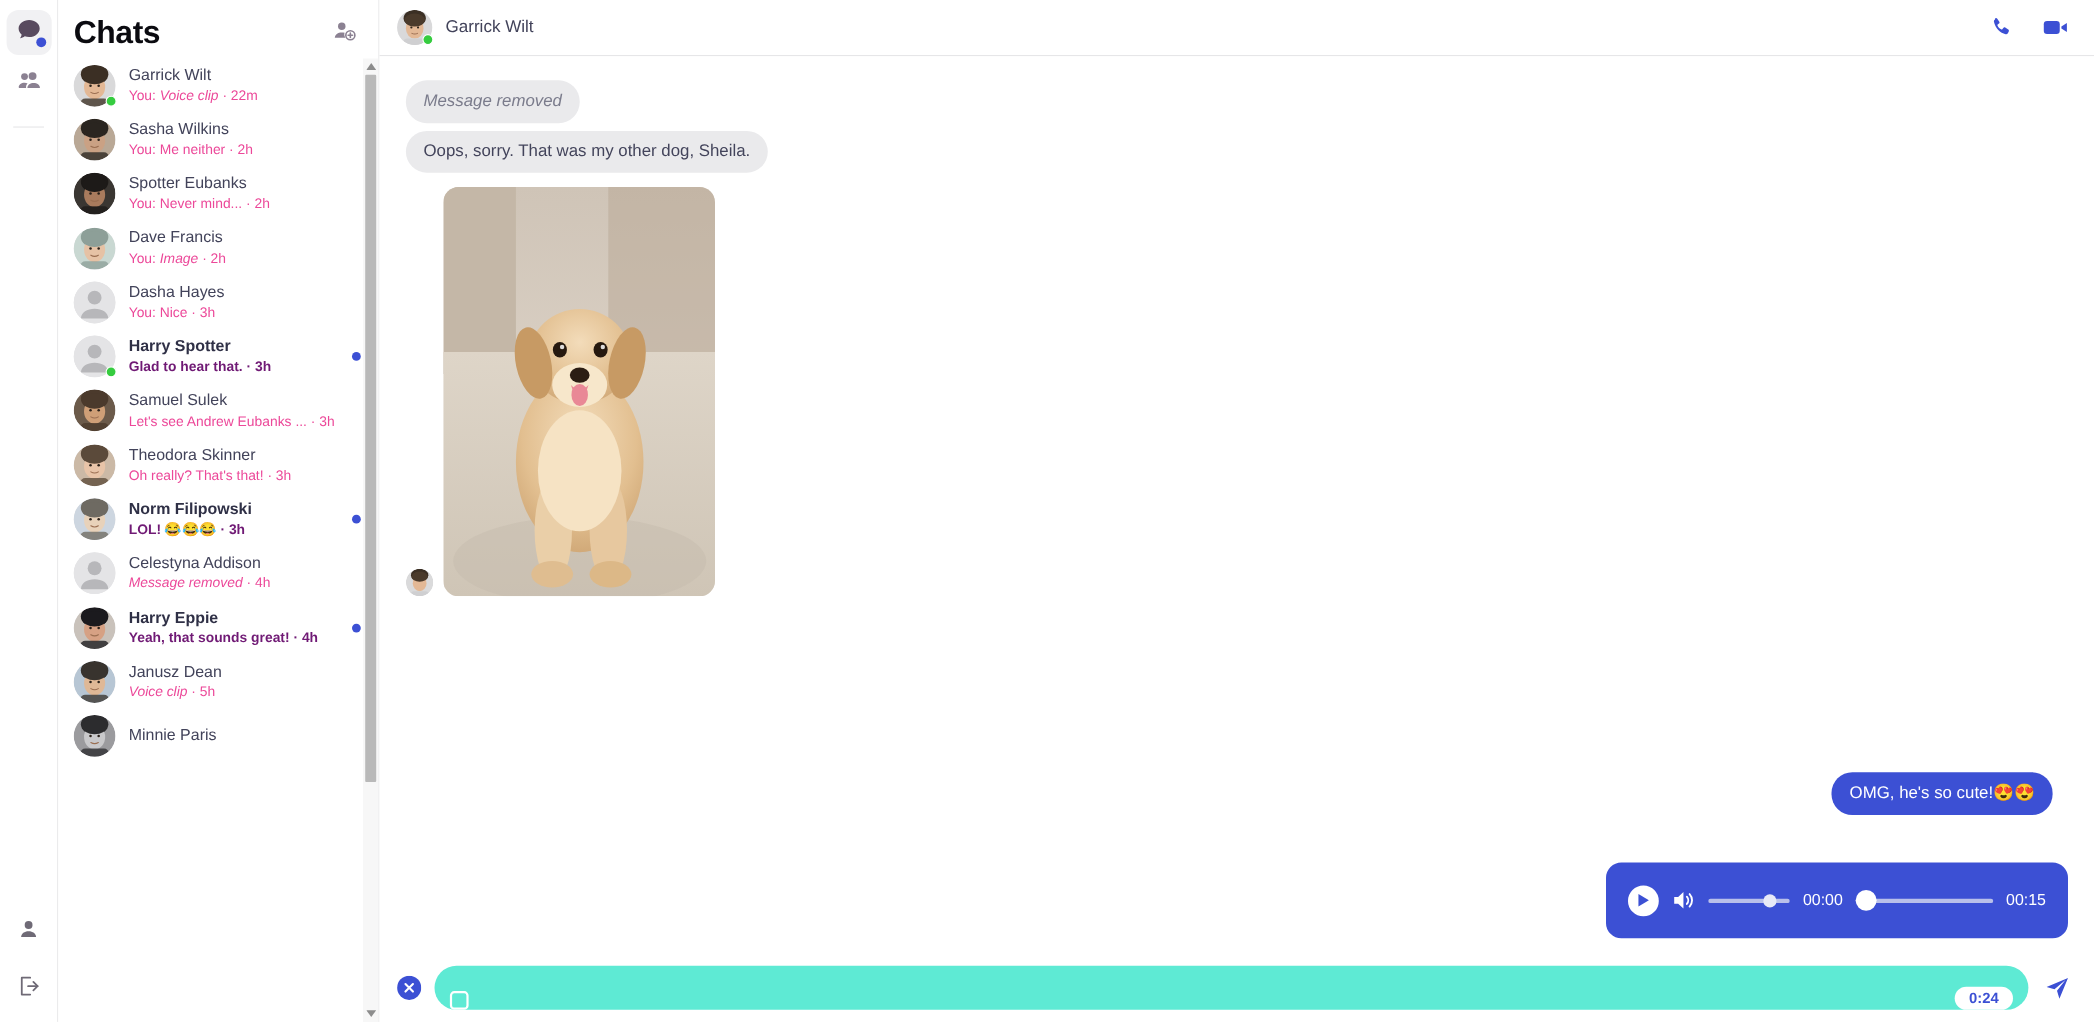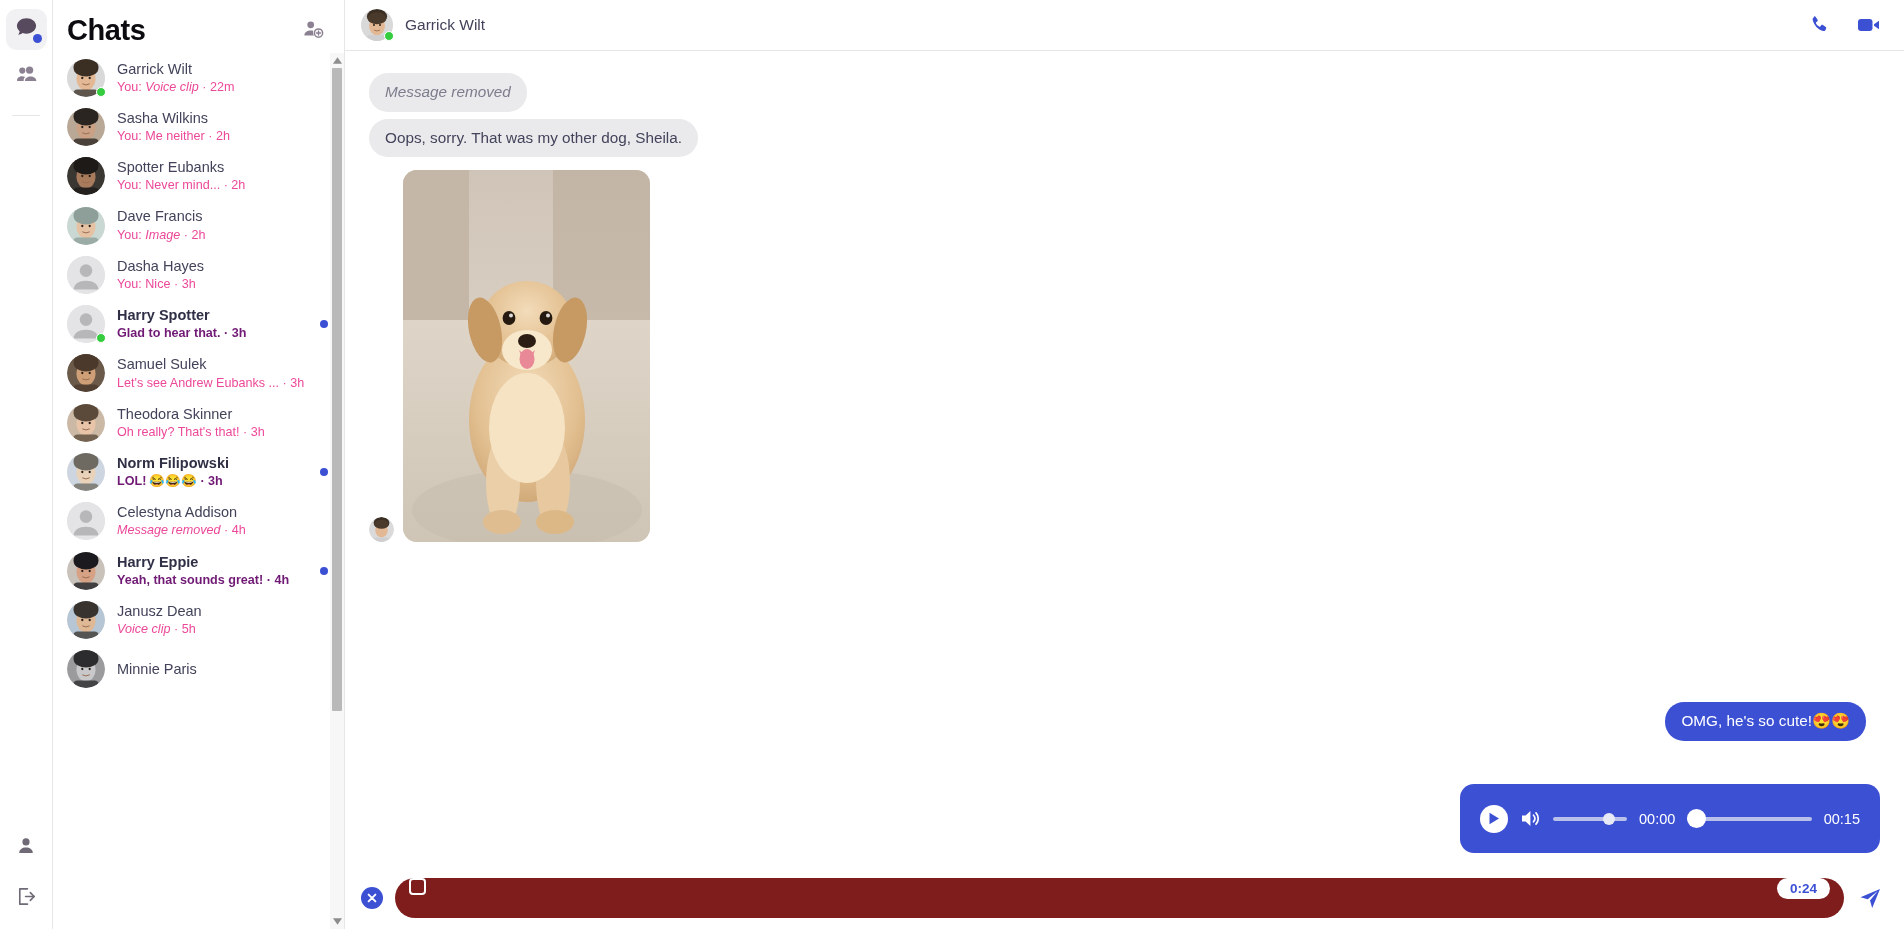--- a/index.html
+++ b/index.html
@@ -130,22 +130,22 @@
   .seek { position: relative; flex: 1 1 auto; height: 4px; background: #b9c0ea; border-radius: 2px; }
   .seek-knob { position: absolute; top: -8px; left: 0px; width: 19px; height: 19px; border-radius: 50%; background: #fff; }
 
   
   .composer {
     height: 62px; flex: 0 0 62px; display: flex; align-items: center;
     padding: 0 22px 0 16px; gap: 12px;
   }
   .cancel-rec { cursor: pointer; display:flex; }
   .rec-bar {
-    flex: 1 1 auto; height: 40px; background: #7f1d1d; border-radius: 20px;
-    display: flex; align-items: flex-start; padding: 0 14px; gap: 10px;
+    flex: 1 1 auto; height: 40px; background: #5eead4; border-radius: 20px;
+    display: flex; align-items: flex-end; padding: 0 14px; gap: 10px;
   }
   .stop-btn { width: 17px; height: 17px; border-radius: 4px; border: 2.5px solid #fff; cursor:pointer; }
   .rec-time {
     margin-left: auto; background: #fff; color: #3c50d4;
     font-size: 13.5px; font-weight: 700; border-radius: 11px;
     padding: 3px 13px;
   }
   .send-btn { cursor: pointer; display: flex; margin-left: 2px; }
 </style>
 </head>

